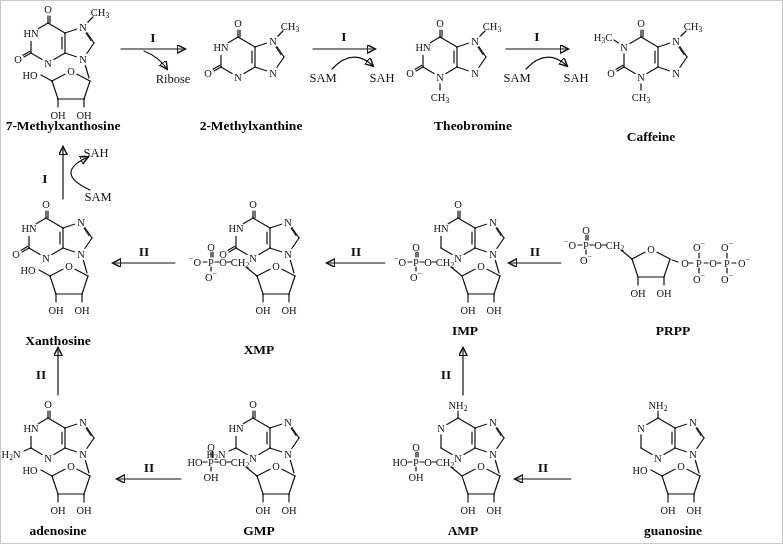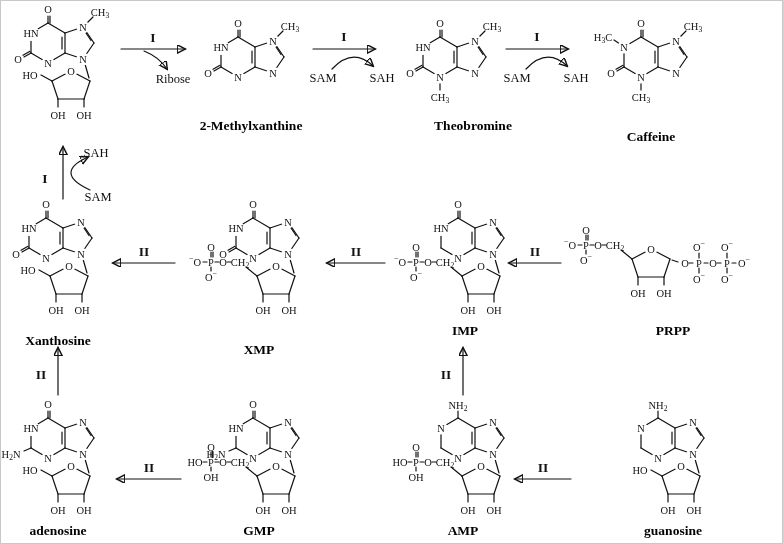--- a/index.html
+++ b/index.html
@@ -588,20 +588,21 @@
       <g>
         <line x1="180" y1="478" x2="116" y2="478" marker-end="url(#ah)"></line>
         <text class="enzyme" x="148" y="466">II</text>
       </g>
       <g>
         <line x1="570" y1="478" x2="514" y2="478" marker-end="url(#ah)"></line>
         <text class="enzyme" x="542" y="466">II</text>
       </g>
     </svg>
 
+  <div class="cname" style="left:62px;top:117px">7-Methylxanthosine</div>
   <div class="cname" style="left:250px;top:117px">2-Methylxanthine</div>
   <div class="cname" style="left:472px;top:117px">Theobromine</div>
   <div class="cname" style="left:650px;top:128px">Caffeine</div>
   <div class="cname" style="left:57px;top:332px">Xanthosine</div>
   <div class="cname" style="left:258px;top:341px">XMP</div>
   <div class="cname" style="left:464px;top:322px">IMP</div>
   <div class="cname" style="left:672px;top:322px">PRPP</div>
   <div class="cname" style="left:57px;top:522px">adenosine</div>
   <div class="cname" style="left:258px;top:522px">GMP</div>
   <div class="cname" style="left:462px;top:522px">AMP</div>

